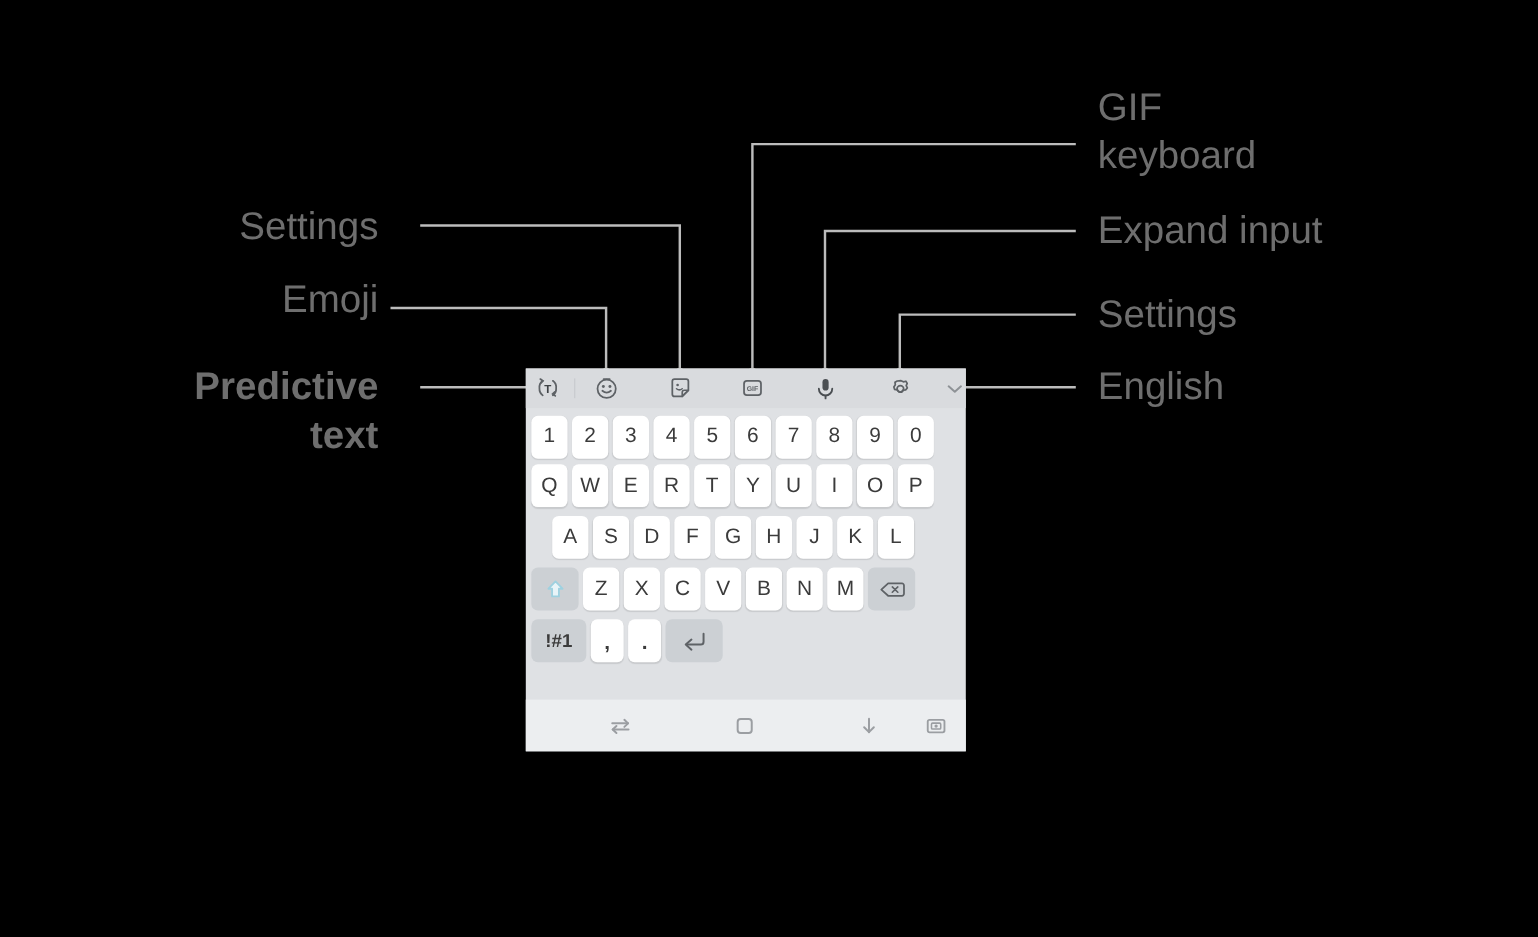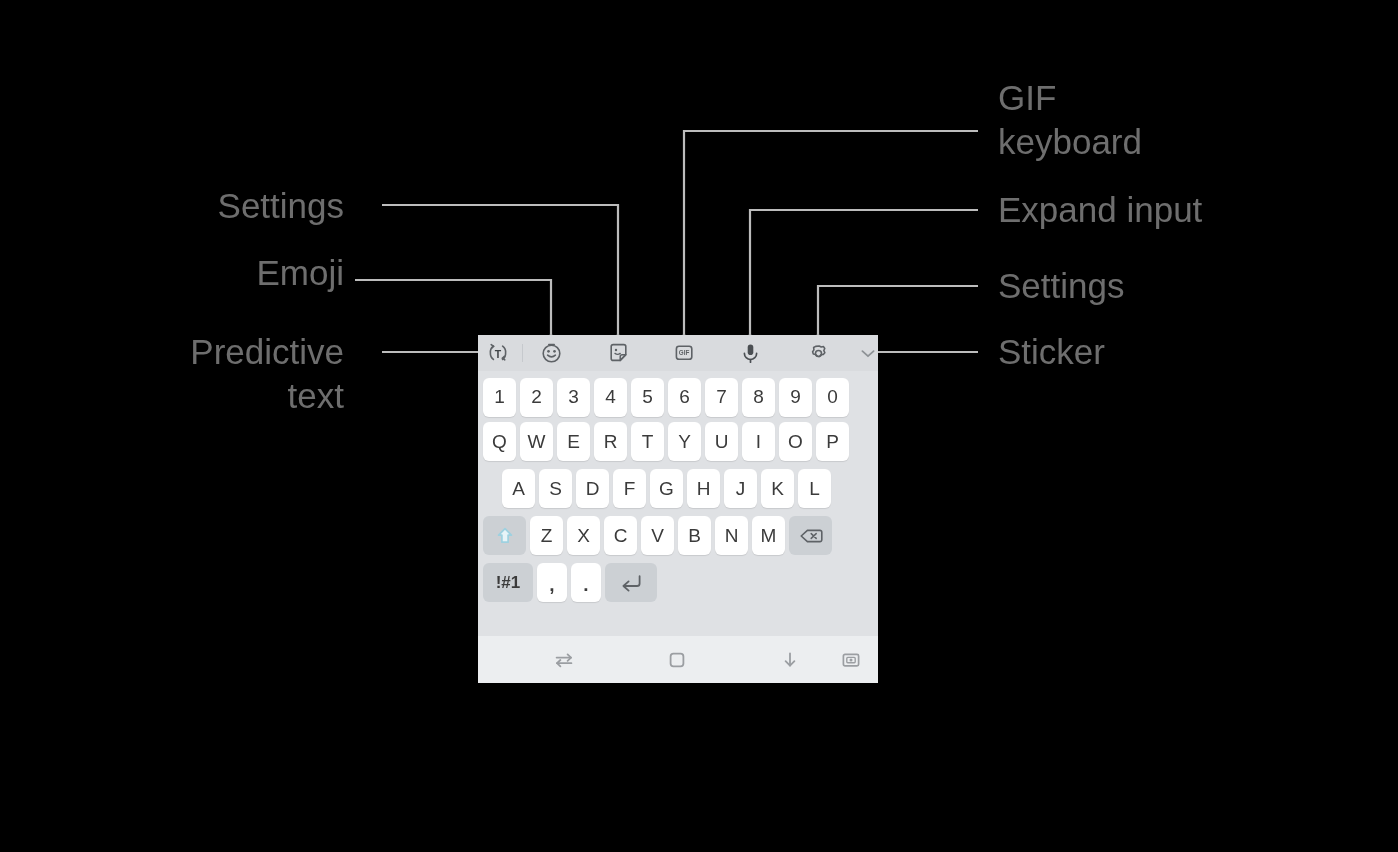--- a/index.html
+++ b/index.html
@@ -123,27 +123,27 @@
     </g>
   </svg>
 
   <div class="label right" style="left:998px; top:76px;">GIF
 keyboard</div>
 
   <div class="label right" style="left:998px; top:188px;">Expand input</div>
 
   <div class="label right" style="left:998px; top:264px;">Settings</div>
 
-  <div class="label right" style="left:998px; top:330px;">Sticker</div>
+  <div class="label right" style="left:998px; top:330px;">English</div>
 
   <div class="label left" style="left:20px; top:184px; width:324px;">Settings</div>
 
   <div class="label left" style="left:20px; top:251px; width:324px;">Emoji</div>
 
-  <div class="label left" style="left:20px; top:330px; width:324px;">Predictive
+  <div class="label left" style="left:20px; top:330px; width:324px;font-weight:bold;">Predictive
 text</div>
 
   <div id="panel">
 
     <div id="toolbar">
 
       <div class="tb-btn" style="left:20px;">
         <svg width="24" height="22" viewBox="0 0 24 22">
           <g fill="none" stroke="#5e6266" stroke-width="1.6" stroke-linecap="round">
             <path d="M7.4 4.2 A7.5 7.5 0 0 0 4.4 11 A7.5 7.5 0 0 0 7.4 17.4"></path>

